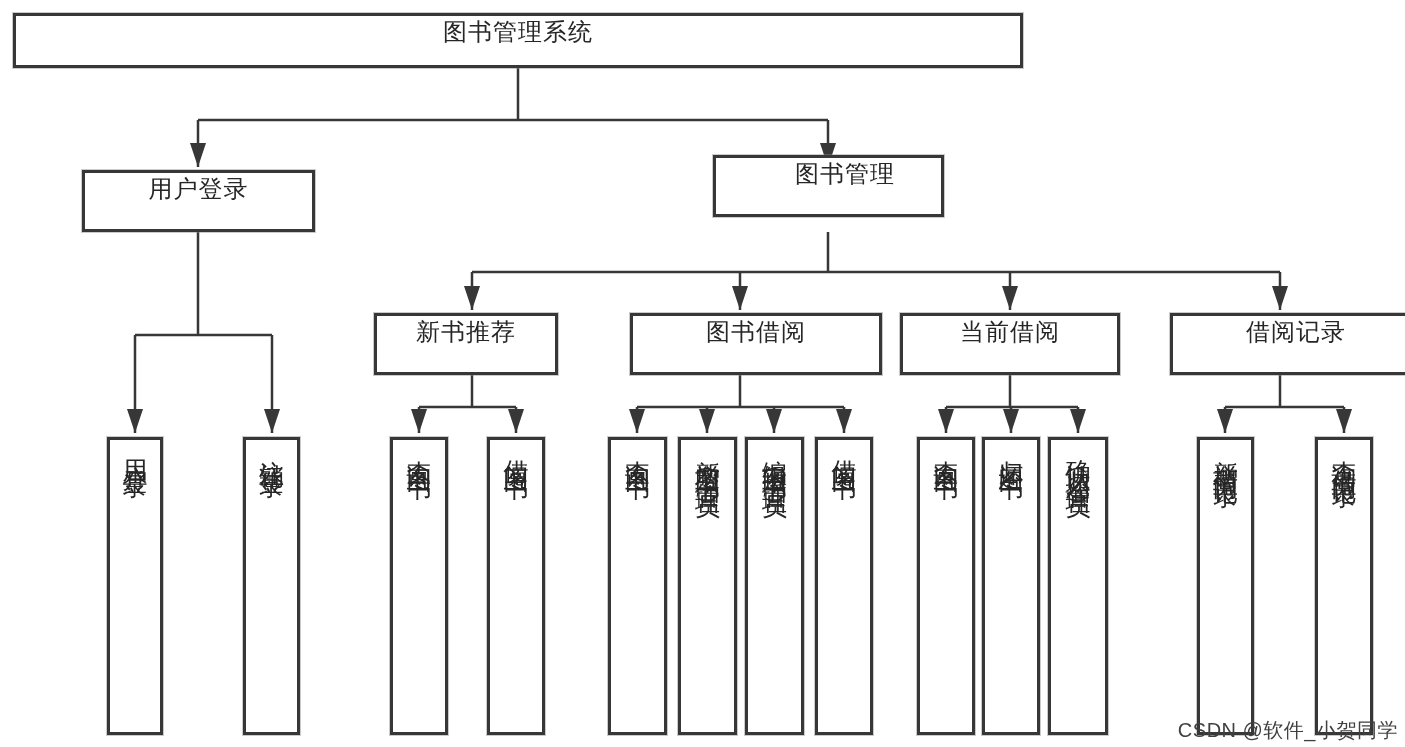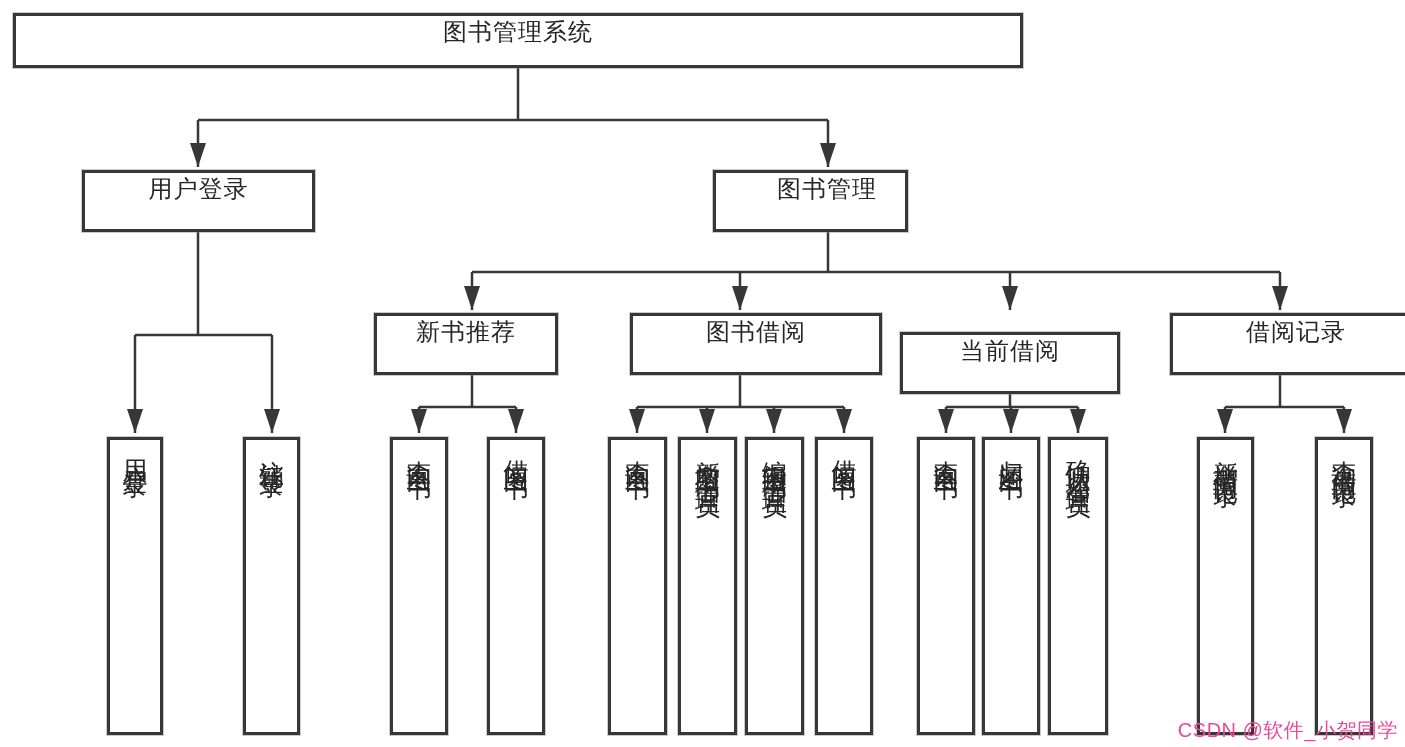--- a/index.html
+++ b/index.html
@@ -25,44 +25,44 @@
   .vnode .vtext{
     writing-mode:vertical-rl;
     text-orientation:mixed;
     letter-spacing:5px;
     white-space:nowrap;
     line-height:1;
   }
   
   .n-root          {left:13px;  top:13px;  width:1010px; height:55px;}
   .n-user-login    {left:82px;  top:170px; width:233px;  height:62px;}
-  .n-book-mgmt     {left:713px; top:170px; width:195px;  height:62px;padding-left:33px;}
+  .n-book-mgmt     {left:713px; top:155px; width:231px;  height:62px;padding-left:33px;}
   .n-new-book      {left:362px; top:313px; width:184px;  height:62px;margin-left:12px;}
   .n-book-borrow   {left:630px; top:313px; width:252px;  height:62px;}
-  .n-current-borrow{left:900px; top:332px; width:220px;  height:62px;}
+  .n-current-borrow{left:900px; top:313px; width:220px;  height:62px;}
   .n-borrow-records{left:1170px;top:313px; width:252px;  height:62px;}
   .leaf{top:437px;height:298px;}
   .l-1 {left:107px; width:56px;}
   .l-2 {left:243px; width:57px;}
   .l-3 {left:390px; width:58px;}
   .l-4 {left:487px; width:58px;}
   .l-5 {left:608px; width:59px;}
   .l-6 {left:678px; width:59px;}
   .l-7 {left:745px; width:59px;}
   .l-8 {left:815px; width:58px;}
   .l-9 {left:917px; width:58px;}
   .l-10{left:982px; width:58px;}
   .l-11{left:1048px;width:60px;}
   .l-12{left:1197px;width:57px;}
   .l-13{left:1315px;width:58px;}
   .watermark{
     position:absolute;
     right:7px;bottom:3px;
     font-size:20px;
-    color:#ec4899;
+    color:#404040;
     letter-spacing:0.5px;
     z-index:5;
     margin-top:29px;
   }
 </style>
 </head>
 <body>
 
 <div class="canvas">
 

